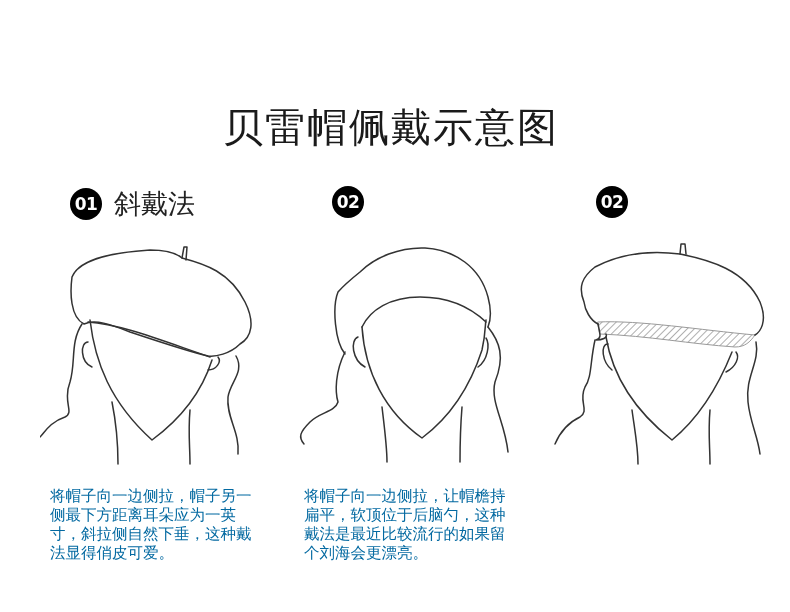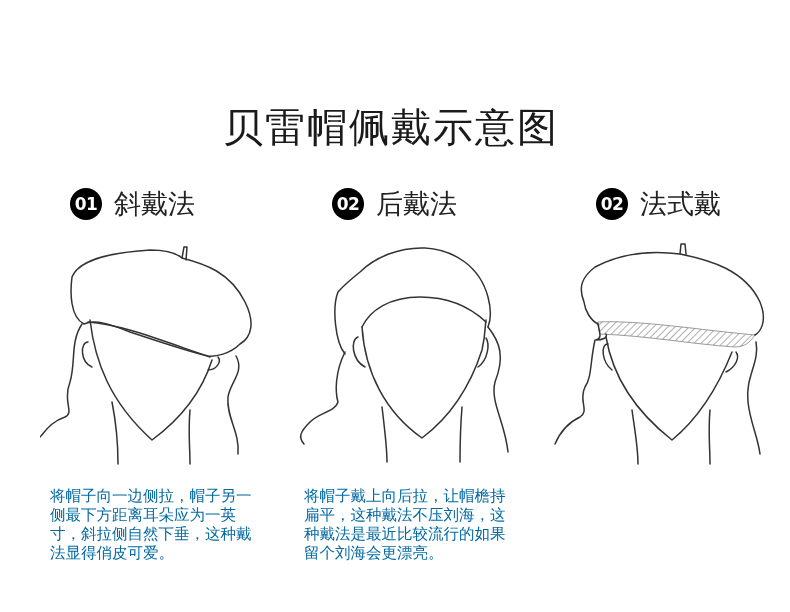--- a/index.html
+++ b/index.html
@@ -47,47 +47,45 @@
     <path d="M48,90 C80,92 120,108 170,125"></path>
 
     <path d="M142,26 L144,15 L147,15 L146,28"></path>
   </svg>
   <div class="desc" style="left:50px;">将帽子向一边侧拉，帽子另一侧最下方距离耳朵应为一英寸，斜拉侧自然下垂，这种戴法显得俏皮可爱。</div>
 </div>
 
 <div class="col" style="left:260px;">
   <div class="heading" style="left:72px;">
     <div class="badge">02</div>
-    <div class="heading-label">后戴法</div>
   </div>
   <svg class="figure" width="230" height="240" viewBox="0 0 230 240" style="left:30px;">
 
     <path d="M55,120 C45,140 45,160 48,170 C45,180 30,180 20,190 C10,200 8,205 14,212"></path>
 
     <path d="M198,95 C210,110 215,125 205,150 C200,170 215,190 218,220"></path>
 
     <path d="M68,105 C60,108 62,128 75,135"></path>
     <path d="M196,106 C200,112 198,128 188,135"></path>
 
     <path d="M72,95 C75,140 95,180 132,206 C160,185 180,155 192,118 C196,100 195,92 196,88"></path>
 
     <path d="M92,175 C95,200 97,215 97,230"></path>
     <path d="M172,175 C170,200 170,215 170,230"></path>
 
     <path d="M72,95 C80,78 100,65 130,65 C160,65 180,75 196,90"></path>
 
     <path d="M55,122 C45,110 42,75 48,60 C55,52 60,48 70,40 C85,25 110,15 135,16 C165,18 190,35 198,65 C202,80 200,90 198,95"></path>
   </svg>
-  <div class="desc" style="left:44px;">将帽子戴上向后拉，让帽檐持扁平，这种戴法不压刘海，这种戴法是最近比较流行的如果留个刘海会更漂亮。</div>
+  <div class="desc" style="left:44px;">将帽子向一边侧拉，让帽檐持扁平，软顶位于后脑勺，这种戴法是最近比较流行的如果留个刘海会更漂亮。</div>
 </div>
 
 <div class="col" style="left:520px;">
   <div class="heading" style="left:76px;">
     <div class="badge">02</div>
-    <div class="heading-label">法式戴</div>
   </div>
   <svg class="figure" width="230" height="240" viewBox="0 0 230 240" style="left:30px;">
     <defs>
       <pattern id="hatch" patternUnits="userSpaceOnUse" width="5" height="5" patternTransform="rotate(45)">
         <line x1="0" y1="0" x2="0" y2="5" style="stroke:#9a9a9a;stroke-width:1.6"></line>
       </pattern>
     </defs>
 
     <path d="M45,108 C40,130 42,145 35,155 C28,170 40,178 30,185 C15,192 8,205 5,212"></path>
 

